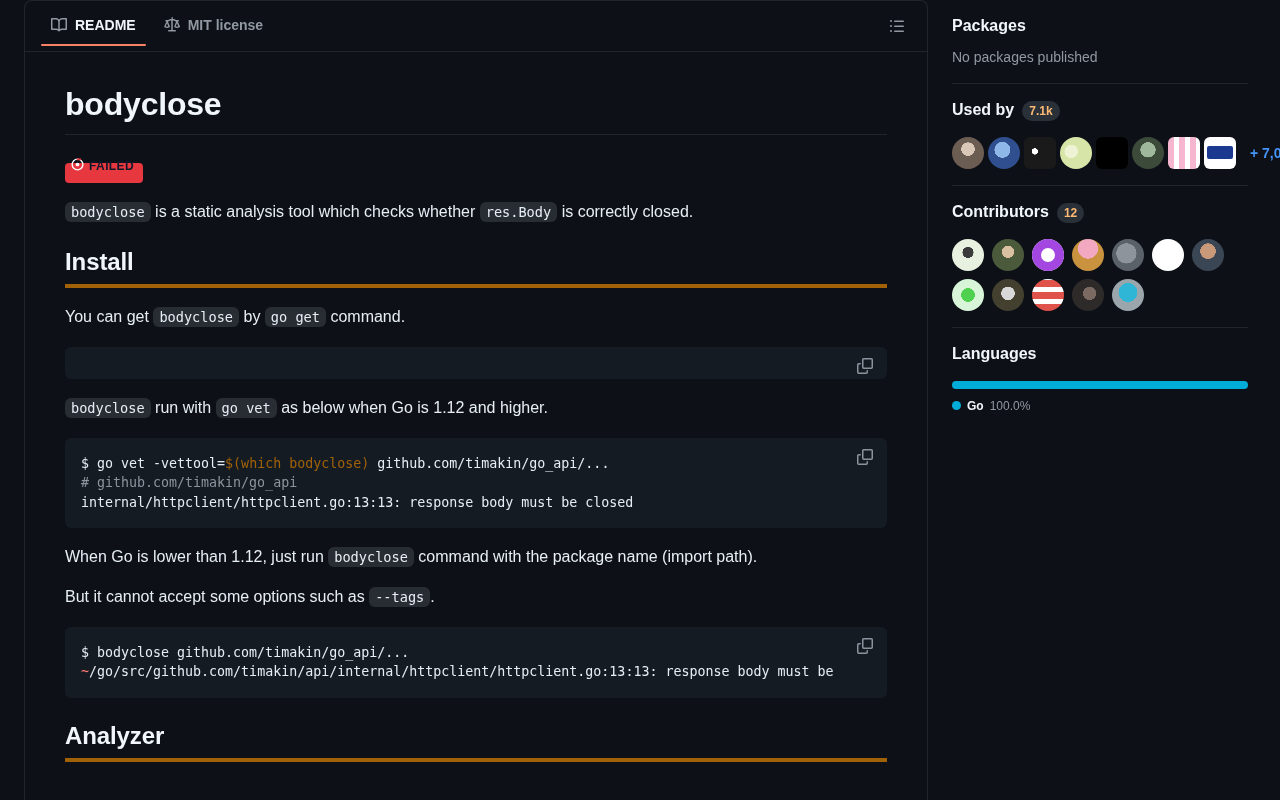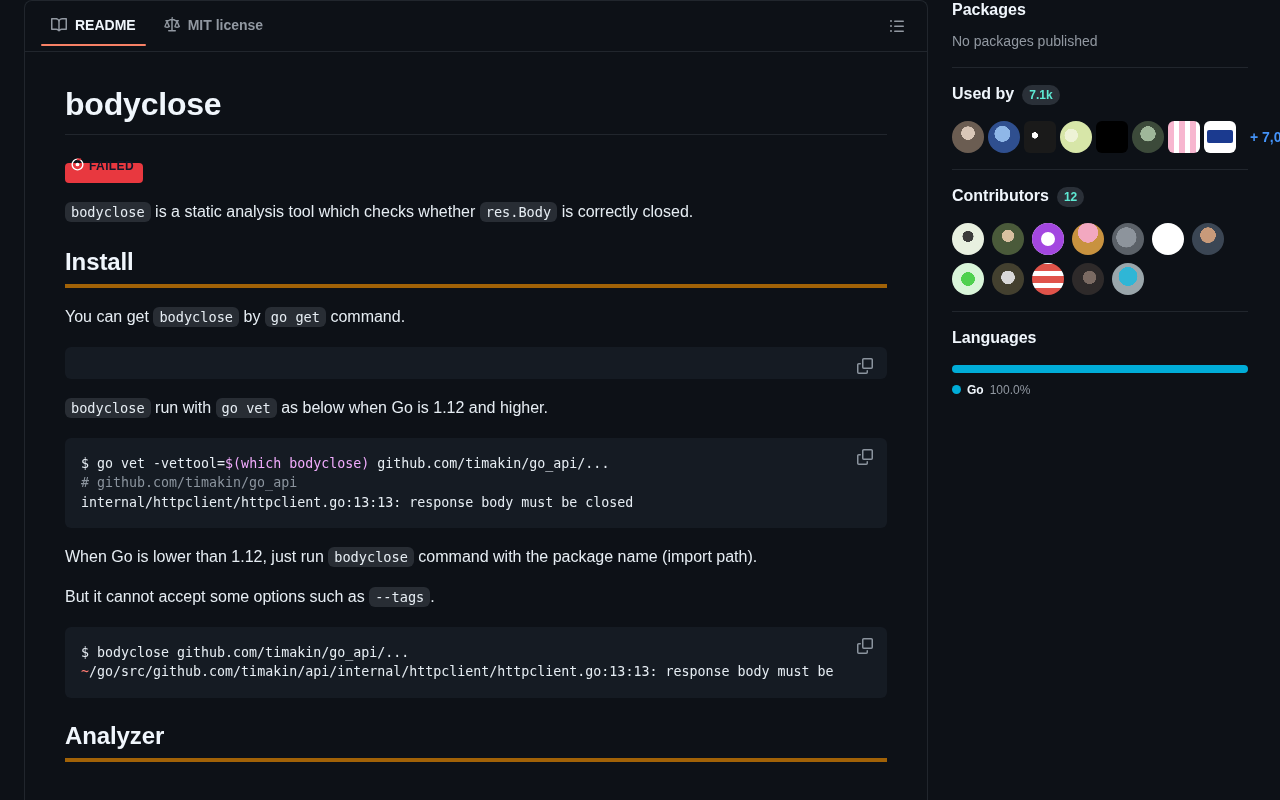--- a/index.html
+++ b/index.html
@@ -155,21 +155,21 @@
     border-radius: 6px;
     padding: 16px;
     margin-top: 17px;
     font-family: "DejaVu Sans Mono", "Liberation Mono", monospace;
     font-size: 13.3px;
     line-height: 1.46;
     color: #e6edf3;
     overflow: hidden;
   }
   .code-block .line { white-space: pre; }
-  .tok-blue { color: #f0abfc; }
+  .tok-blue { color: #a16207; }
   .tok-comment { color: #8b949e; }
   .tok-red { color: #ff7b72; }
 
   .copy-btn {
     position: absolute;
     top: 8px;
     right: 8px;
     width: 28px;
     height: 28px;
     display: flex;
@@ -179,20 +179,21 @@
     border-radius: 6px;
     cursor: pointer;
   }
 
   
   .sidebar {
     position: absolute;
     left: 952px;
     top: 0;
     width: 296px;
+    padding-top: 16px;
   }
 
   .side-section { padding-bottom: 16px; }
   .side-section + .side-section {
     border-top: 1px solid #21262d;
     padding-top: 16px;
   }
 
   .side-heading {
     display: flex;
@@ -206,21 +207,21 @@
 
   .count-pill {
     display: inline-flex;
     align-items: center;
     justify-content: center;
     min-width: 24px;
     height: 20px;
     padding: 0 7px;
     font-size: 12px;
     font-weight: 600;
-    color: #5eead4;
+    color: #fdba74;
     background: #2a3038;
     border-radius: 10px;
     line-height: 1;
   }
 
   .muted-text {
     font-size: 14px;
     color: #9198a1;
     margin-top: 11px;
     line-height: 1.4;

